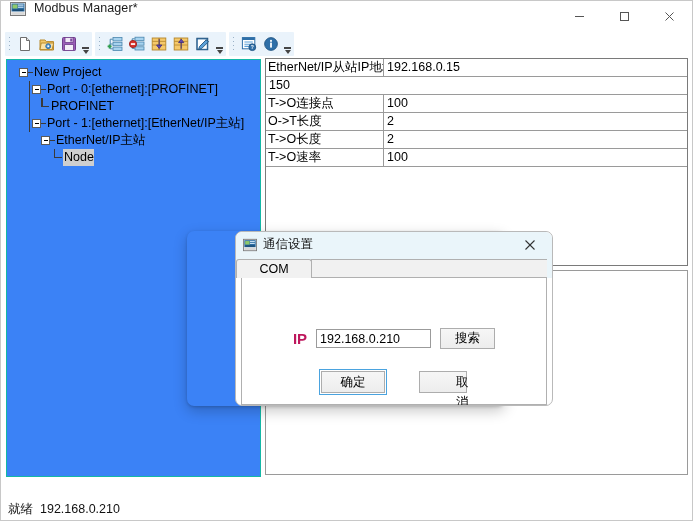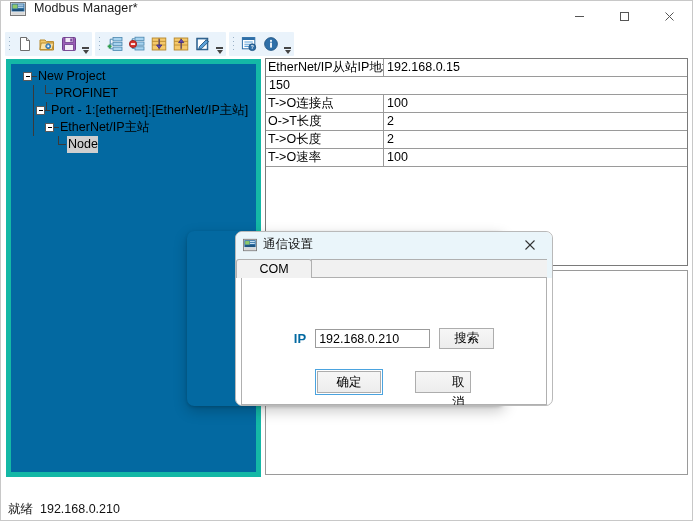--- a/index.html
+++ b/index.html
@@ -146,22 +146,22 @@
     background: #ffffff;
   }
 
   
   .tree-panel {
     position: absolute;
     left: 5px;
     top: 2px;
     width: 255px;
     height: 418px;
-    background: #0369a1;
-    border: 5px solid #14b8a6;
+    background: #3b82f6;
+    border: 1px solid #14b8a6;
     box-sizing: border-box;
     overflow: hidden;
     padding: 4px 2px 2px 4px;
   }
   .tree { font-size: 12.5px; line-height: 17px; color: #000; }
   .tnode { display: flex; align-items: center; height: 17px; white-space: nowrap; }
   .tnode .ind { flex: none; }
   .exp {
     width: 9px; height: 9px;
     border: 1px solid #5a5a5a;
@@ -379,21 +379,21 @@
   }
   .ip-row {
     position: absolute;
     left: 0; right: 0;
     top: 50px;
     display: flex;
     align-items: center;
     justify-content: center;
     gap: 9px;
   }
-  .ip-label { font-size: 13px; font-weight: bold; color: #0369a1; }
+  .ip-label { font-size: 15px; font-weight: bold; color: #be185d; }
   .ip-input {
     width: 115px;
     height: 19px;
     border: 1px solid #9b9b9b;
     background: #fff;
     box-sizing: border-box;
     font-family: "Liberation Sans", sans-serif;
     font-size: 12.5px;
     padding: 0 3px;
     color: #000;
@@ -419,21 +419,21 @@
     display: flex;
     justify-content: center;
     gap: 34px;
   }
   .btn.ok {
     width: 64px; height: 22px;
     outline: 1px solid #4aa3df;
     outline-offset: 1px;
     line-height: 20px;
   }
-  .btn.cancel { width: 56px; height: 22px; line-height: 20px; padding-left: 36px; }
+  .btn.cancel { width: 48px; height: 22px; line-height: 20px; padding-left: 36px; }
 </style>
 </head>
 <body>
 
 <div class="app-window">
 
   <div class="titlebar">
     <div class="title-icon">
       <svg width="16" height="16" viewBox="0 0 16 16">
         <rect x="0.5" y="1.5" width="15" height="13" fill="#f2f2f2" stroke="#7a7a7a"></rect>
@@ -592,20 +592,26 @@
         <div class="vline" style="left:18px; top:17px; height:51px;"></div>
         <div class="vline" style="left:31px; top:34px; height:9px;"></div>
 
         <div class="tnode">
           <div class="ind" style="width:8px;"></div>
           <div class="exp open"></div>
           <div class="hline"></div>
           <div class="tlabel">New Project</div>
         </div>
 
+        <div class="tnode">
+          <div class="ind" style="width:21px;"></div>
+          <div class="exp open"></div>
+          <div class="hline"></div>
+          <div class="tlabel">Port - 0:[ethernet]:[PROFINET]</div>
+        </div>
 
         <div class="tnode">
           <div class="ind" style="width:27px;"></div>
           <div class="elbow"></div>
           <div class="tlabel">PROFINET</div>
         </div>
 
         <div class="tnode">
           <div class="ind" style="width:21px;"></div>
           <div class="exp open"></div>

